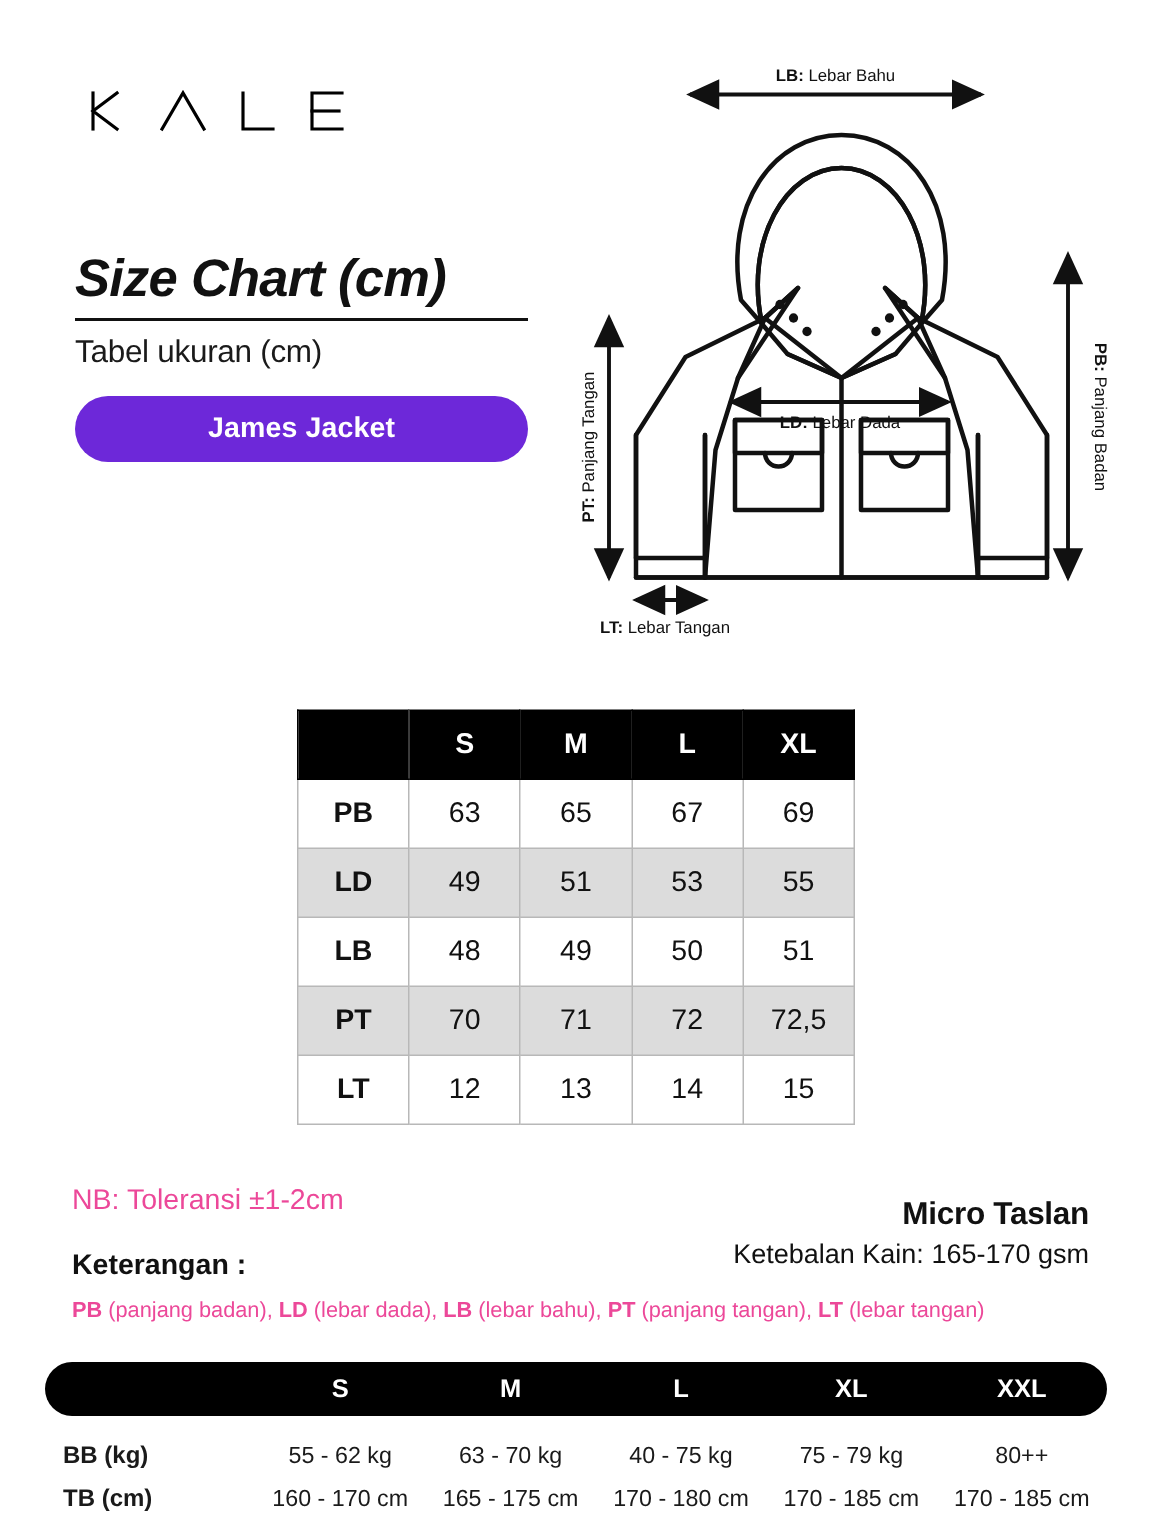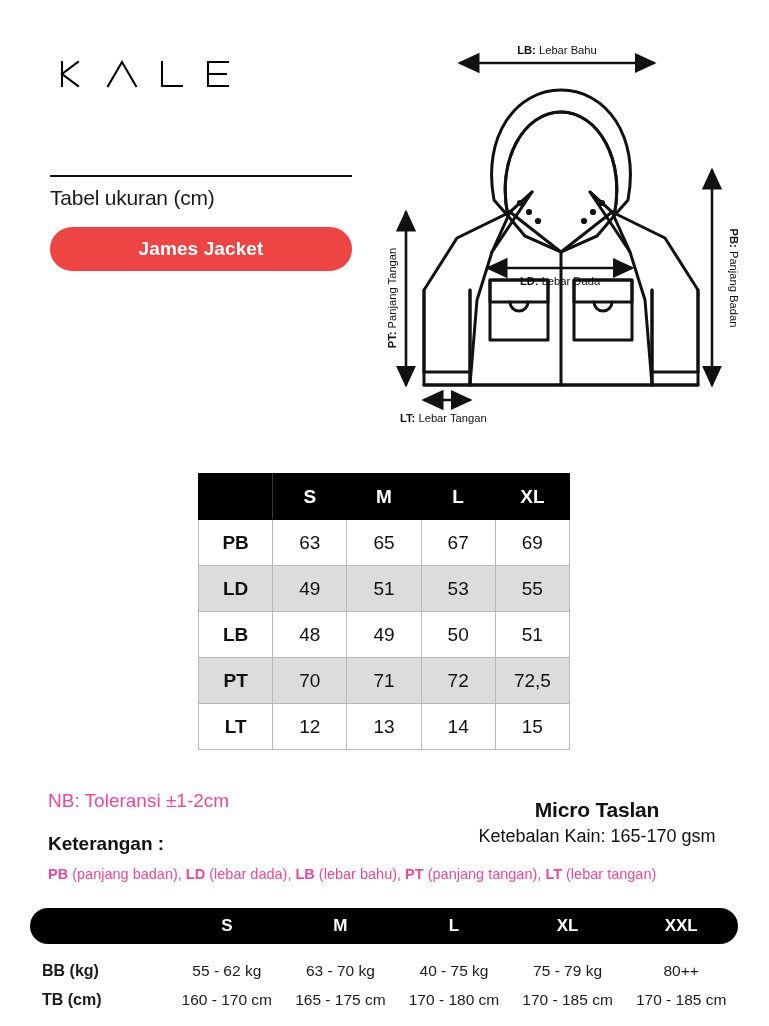--- a/index.html
+++ b/index.html
@@ -119,24 +119,24 @@
   
   #note-tolerance {
     position: absolute;
     left: 48px;
     top: 790px;
     font-size: 19px;
     color: #ec4899;
   }
   #fabric-block {
     position: absolute;
-    left: 442px;
+    left: 416px;
     top: 798px;
     width: 310px;
-    text-align: center;
+    text-align: right;
   }
   #fabric-name {
     font-size: 21px;
     font-weight: bold;
     letter-spacing: -0.2px;
   }
   #fabric-weight {
     font-size: 18px;
     margin-top: 4px;
   }
@@ -215,23 +215,24 @@
 
       <path d="M106 10 L106 34 L126 34"></path>
 
       <path d="M172 10 L152 10 L152 34 L172 34"></path>
       <path d="M152 22 L170 22"></path>
     </g>
   </svg>
 </div>
 
 <div id="heading-block">
+  <div id="page-title">Size Chart (cm)</div>
   <div id="title-rule"></div>
   <div id="page-subtitle">Tabel ukuran (cm)</div>
-  <div id="product-pill" style="background: #ef4444;">James Jacket</div>
+  <div id="product-pill" style="background: #6d28d9;">James Jacket</div>
 </div>
 
 <div id="jacket-diagram">
   <svg viewBox="0 0 362 392" width="362" height="392">
     <defs>
       <marker id="ah" markerWidth="9" markerHeight="9" refX="7.5" refY="4.5" orient="auto">
         <path d="M0,0.6 L8.5,4.5 L0,8.4 z" fill="#111"></path>
       </marker>
       <marker id="ah2" markerWidth="9" markerHeight="9" refX="1" refY="4.5" orient="auto">
         <path d="M8.5,0.6 L0,4.5 L8.5,8.4 z" fill="#111"></path>

